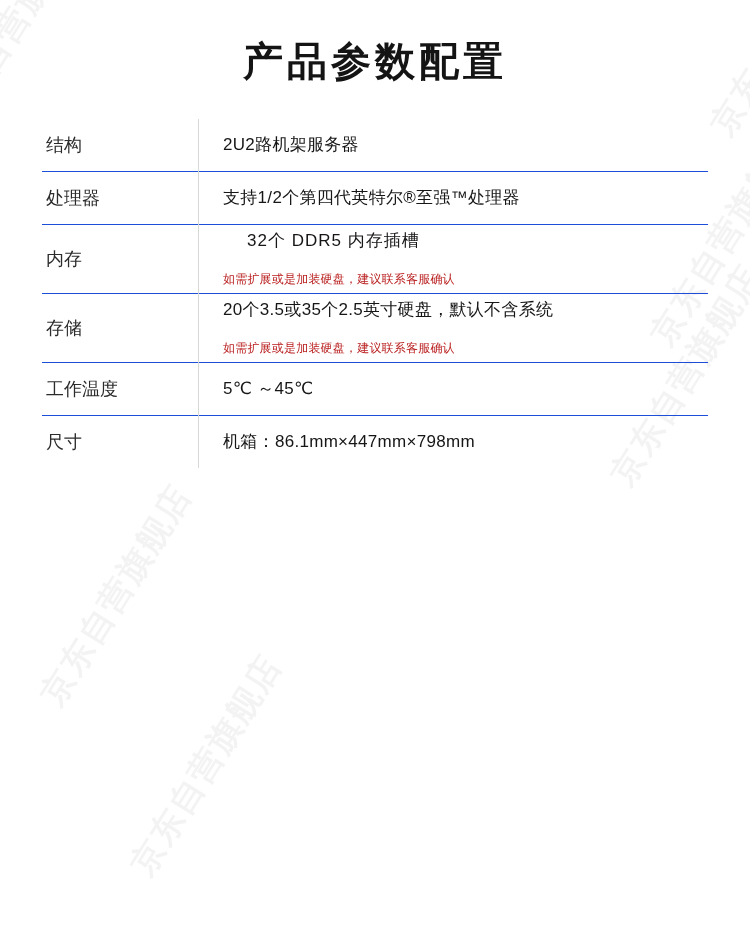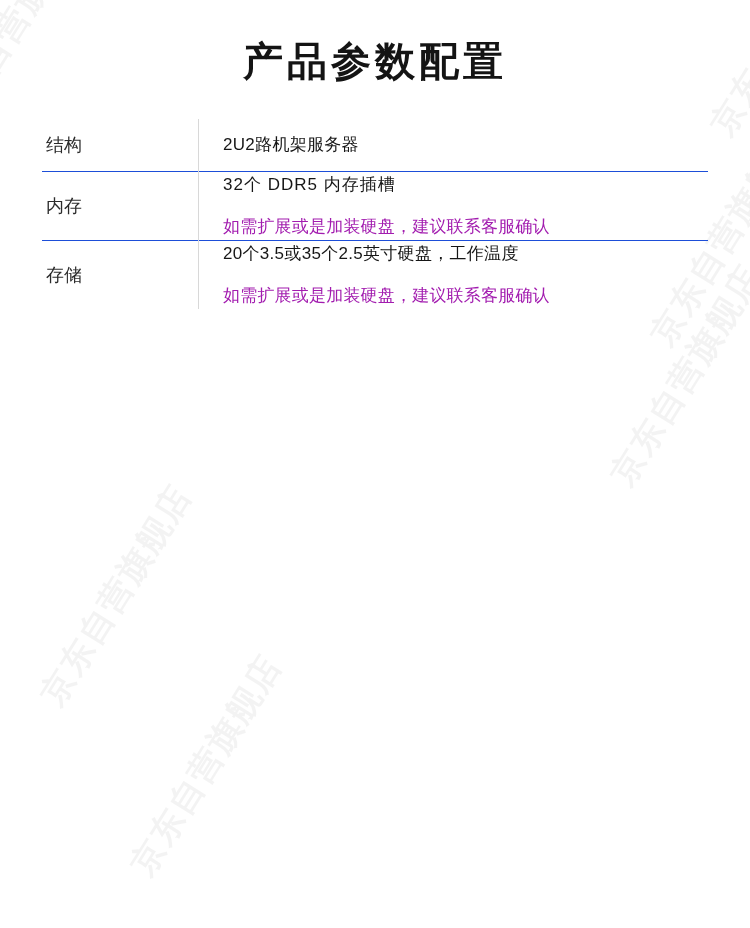--- a/index.html
+++ b/index.html
@@ -90,26 +90,26 @@
   .row-tall td { height: 68px; }
   .row-short td { height: 52px; }
 
   .value-main {
     font-size: 17px;
     color: #161616;
     line-height: 1.25;
     letter-spacing: 0.3px;
   }
   .value-sub {
-    font-size: 17px;
-    color: #a21caf;
+    font-size: 12px;
+    color: #b91c1c;
     margin-top: 20px;
     letter-spacing: 0.2px;
   }
-  .value-main.mono-spaced { letter-spacing: 1px; }
+  .value-main.mono-spaced { letter-spacing: 1px; margin-left: 24px; }
 </style>
 </head>
 <body>
 
 <div class="watermark-layer">
   <div class="wm wm-a">京东自营旗舰店</div>
   <div class="wm wm-b">京东自营旗舰店</div>
   <div class="wm wm-c">京东自营旗舰店</div>
   <div class="wm wm-d">京东自营旗舰店</div>
   <div class="wm wm-e">京东自营旗舰店</div>
@@ -122,38 +122,56 @@
 
   <table class="spec-table">
     <tbody>
       <tr class="row-short">
         <td class="label-cell">结构</td>
         <td class="value-cell">
           <div class="value-main">2U2路机架服务器</div>
         </td>
       </tr>
 
+      <tr class="row-short">
+        <td class="label-cell">处理器</td>
+        <td class="value-cell">
+          <div class="value-main">支持1/2个第四代英特尔®至强™处理器</div>
+        </td>
+      </tr>
 
       <tr class="row-tall">
         <td class="label-cell">内存</td>
         <td class="value-cell">
           <div class="value-main mono-spaced">32个 DDR5 内存插槽</div>
           <div class="value-sub">如需扩展或是加装硬盘，建议联系客服确认</div>
         </td>
       </tr>
 
       <tr class="row-tall">
         <td class="label-cell">存储</td>
         <td class="value-cell">
-          <div class="value-main">20个3.5或35个2.5英寸硬盘，工作温度</div>
+          <div class="value-main">20个3.5或35个2.5英寸硬盘，默认不含系统</div>
           <div class="value-sub">如需扩展或是加装硬盘，建议联系客服确认</div>
         </td>
       </tr>
 
 
 
 
 
+      <tr class="row-short">
+        <td class="label-cell">工作温度</td>
+        <td class="value-cell">
+          <div class="value-main">5℃ ～45℃</div>
+        </td>
+      </tr>
 
+      <tr class="row-short">
+        <td class="label-cell">尺寸</td>
+        <td class="value-cell">
+          <div class="value-main">机箱：86.1mm×447mm×798mm</div>
+        </td>
+      </tr>
     </tbody>
   </table>
 
 </div>
 
 </body></html>

